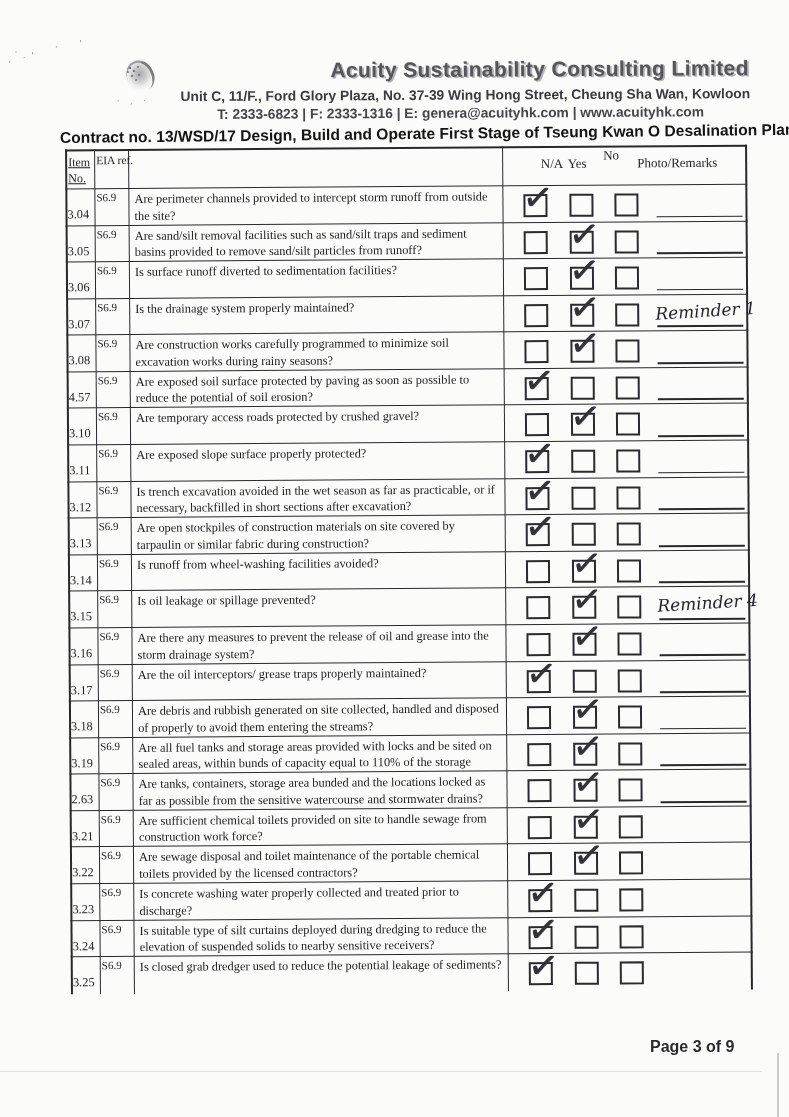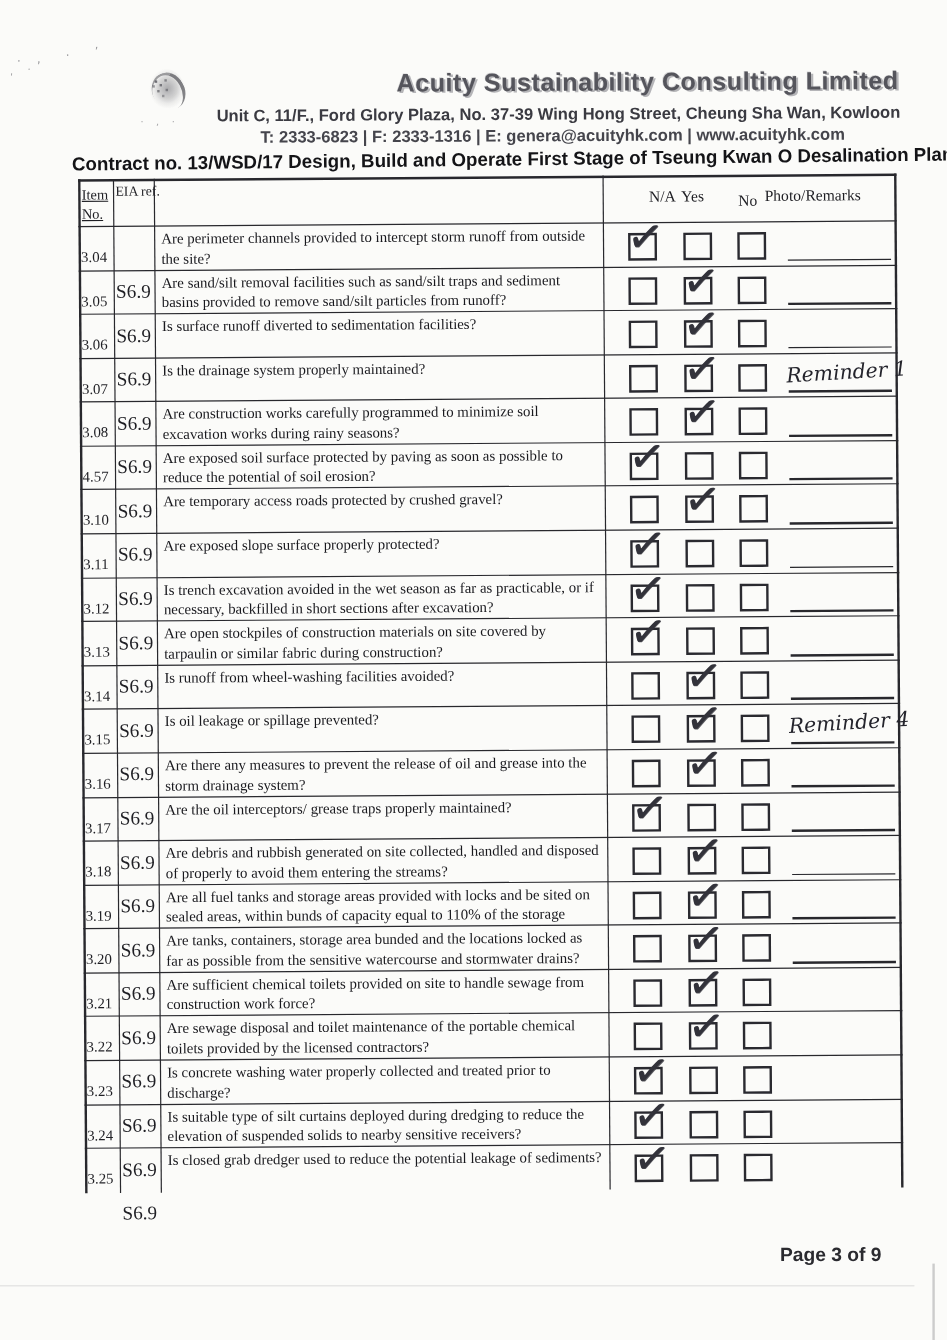--- a/index.html
+++ b/index.html
@@ -78,28 +78,28 @@
   .v0{left:0;} .v1{left:28.5px;} .v2{left:62.5px;} .v3{left:436.5px;} .v4{left:680px;width:1.9px;}
   .thead{
     position:absolute;left:0;top:0;width:682px;height:40px;box-sizing:border-box;
     border-top:2px solid #28282d;border-bottom:1.9px solid #28282d;
   }
   .th{position:absolute;font-size:13px;color:#1f1f24;}
   .th-item{left:3px;top:3px;width:24px;line-height:16px;font-size:12px;text-decoration:underline;}
   .th-eia{left:31px;top:3px;font-size:11.5px;white-space:nowrap;}
   .th-na{left:443px;top:8px;width:55px;text-align:right;}
   .th-yes{left:492px;top:8px;width:40px;text-align:center;}
-  .th-no{left:538px;top:12px;width:40px;text-align:center;}
+  .th-no{left:538px;top:0;width:40px;}
   .th-remarks{left:572px;top:8px;width:110px;text-align:left;}
 
   .rows{position:absolute;left:0;top:40px;width:682px;}
   .row{position:relative;height:36.59px;box-sizing:border-box;border-bottom:1.5px solid #28282d;}
   .row:last-child{border-bottom:none;}
   .cell-item{position:absolute;left:2px;top:18px;width:26px;font-size:12.4px;}
-  .cell-eia{position:absolute;left:31px;top:2px;width:30px;font-size:16px;margin-top:44px;}
+  .cell-eia{position:absolute;left:31px;top:2px;width:30px;font-size:11px;}
   .cell-q{
     position:absolute;left:69px;top:2px;width:362px;
     font-size:12.4px;line-height:16.6px;overflow:hidden;max-height:34px;color:#19191e;
   }
   .checkbox{
     position:absolute;top:8px;width:24px;height:23px;box-sizing:border-box;
     border:2.1px solid #2a2a30;background:transparent;
   }
   .cb-na{left:458px;} .cb-yes{left:504px;} .cb-no{left:549px;}
   .checkbox.checked::after{
@@ -331,21 +331,21 @@
     <div class="cell-eia">S6.9</div>
     <div class="cell-q">Are all fuel tanks and storage areas provided with locks and be sited on sealed areas, within bunds of capacity equal to 110% of the storage capacity of the largest tank?</div>
     <div class="checkbox cb-na"></div>
     <div class="checkbox cb-yes checked"></div>
     <div class="checkbox cb-no"></div>
     <div class="remark-underline"></div>
     <div class="remark-text"></div>
   </div>
 
   <div class="row">
-    <div class="cell-item">3.20</div>
+    <div class="cell-item">2.63</div>
     <div class="cell-eia">S6.9</div>
     <div class="cell-q">Are tanks, containers, storage area bunded and the locations locked as far as possible from the sensitive watercourse and stormwater drains?</div>
     <div class="checkbox cb-na"></div>
     <div class="checkbox cb-yes checked"></div>
     <div class="checkbox cb-no"></div>
     <div class="remark-underline"></div>
     <div class="remark-text"></div>
   </div>
 
   <div class="row">

